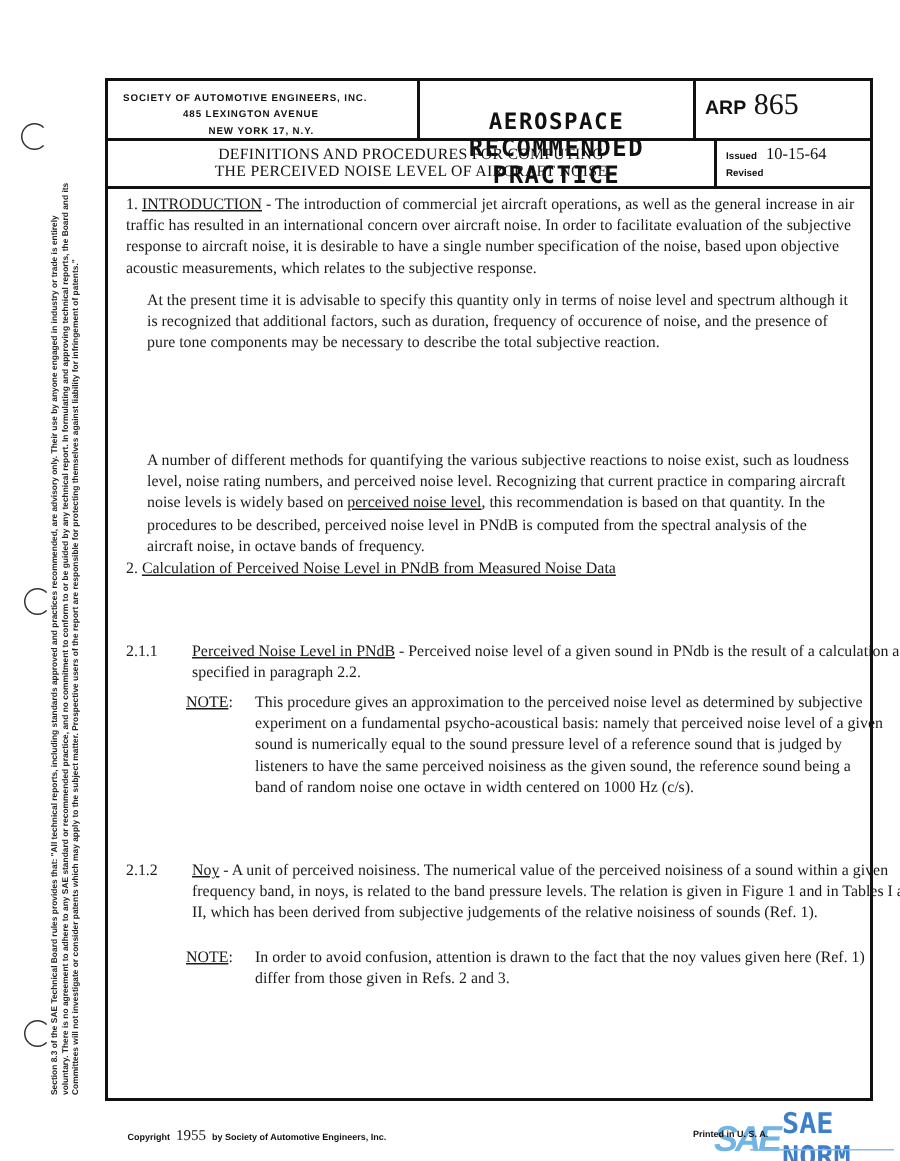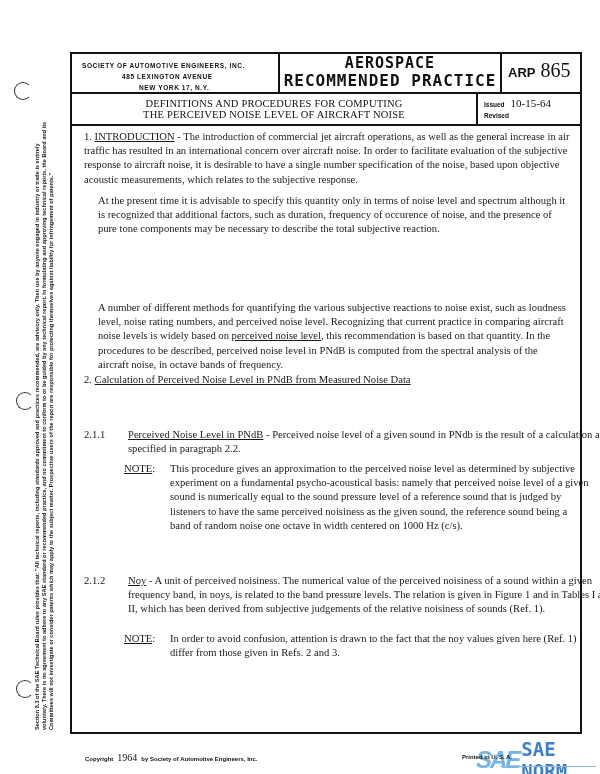--- a/index.html
+++ b/index.html
@@ -16,21 +16,21 @@
     font-family:"Liberation Sans","DejaVu Sans",sans-serif; font-size:5.6px; font-weight:bold;
     writing-mode:vertical-rl; transform:rotate(180deg); line-height:7px; color:#222;
   }
   
   .header { position:absolute; left:70px; top:52px; width:512px; height:76px; }
   .hdr-top { position:absolute; left:0; top:0; width:512px; height:42px; border:2px solid #111; box-sizing:border-box; display:flex; }
   .org { width:208px; border-right:2px solid #111; padding:6px 0 0 10px; box-sizing:border-box;
          font-family:"Liberation Sans","DejaVu Sans",sans-serif; font-weight:bold; font-size:6.5px; letter-spacing:0.6px; line-height:11px; }
   .org .l2 { padding-left:40px; }
   .org .l3 { padding-left:57px; }
-  .arp-title { width:222px; border-right:2px solid #111; text-align:center; padding-top:0; box-sizing:border-box;
+  .arp-title { width:184px; border-right:2px solid #111; text-align:center; padding-top:18px; box-sizing:border-box;
                font-family:"DejaVu Sans Mono","Liberation Mono",monospace; font-weight:bold; font-size:16px; line-height:18px; letter-spacing:1px; }
   .arp-title .t1 { font-size:15px; }
   .arp-num { flex:1; padding:5px 0 0 6px; box-sizing:border-box; font-size:20px; }
   .arp-num .pre { font-family:"Liberation Sans","DejaVu Sans",sans-serif; font-weight:bold; font-size:13px; }
   .hdr-bot { position:absolute; left:0; top:40px; width:512px; height:34px; border:2px solid #111; box-sizing:border-box; display:flex; }
   .doc-title { width:406px; border-right:2px solid #111; text-align:center; font-size:10.5px; line-height:11px; padding-top:4px; box-sizing:border-box; letter-spacing:0.2px; }
   .issue { flex:1; padding:4px 0 0 6px; box-sizing:border-box; font-family:"Liberation Sans","DejaVu Sans",sans-serif; font-weight:bold; font-size:6.5px; line-height:11px; }
   .issue .date { font-family:"Liberation Serif",serif; font-weight:normal; font-size:11px; margin-left:6px; }
   
   .content { position:absolute; left:70px; top:126px; width:512px; height:608px; border:2.5px solid #111; border-top:none; box-sizing:border-box;text-decoration:underline; }
@@ -118,21 +118,21 @@
   </div>
   <div class="txt s212 hang">
     <span class="num">2.1.2</span><span class="u">Noy</span><span> - A unit of perceived noisiness. The numerical value of the perceived noisiness of a sound within a given frequency band, in noys, is related to the band pressure levels. The relation is given in Figure 1 and in Tables I and II, which has been derived from subjective judgements of the relative noisiness of sounds (Ref. 1).</span>
   </div>
   <div class="txt note2 nhang">
     <span class="lbl"><span class="u">NOTE</span>:</span><span>In order to avoid confusion, attention is drawn to the fact that the noy values given here (Ref. 1) differ from those given in Refs. 2 and 3.</span>
   </div>
 </div>
 
 <div class="footer">
-  <span>Copyright</span><span class="yr">1964</span><span>by Society of Automotive Engineers, Inc.</span>
+  <span>Copyright</span><span class="yr">1955</span><span>by Society of Automotive Engineers, Inc.</span>
 </div>
 
 <div class="watermark">
   <span class="wm-logo">SAE</span>
   <span class="wm-text">SAE NORM</span>
   <div class="wm-line"></div>
 </div>
 <div class="printed">Printed in U. S. A.</div>
 
 </body></html>

